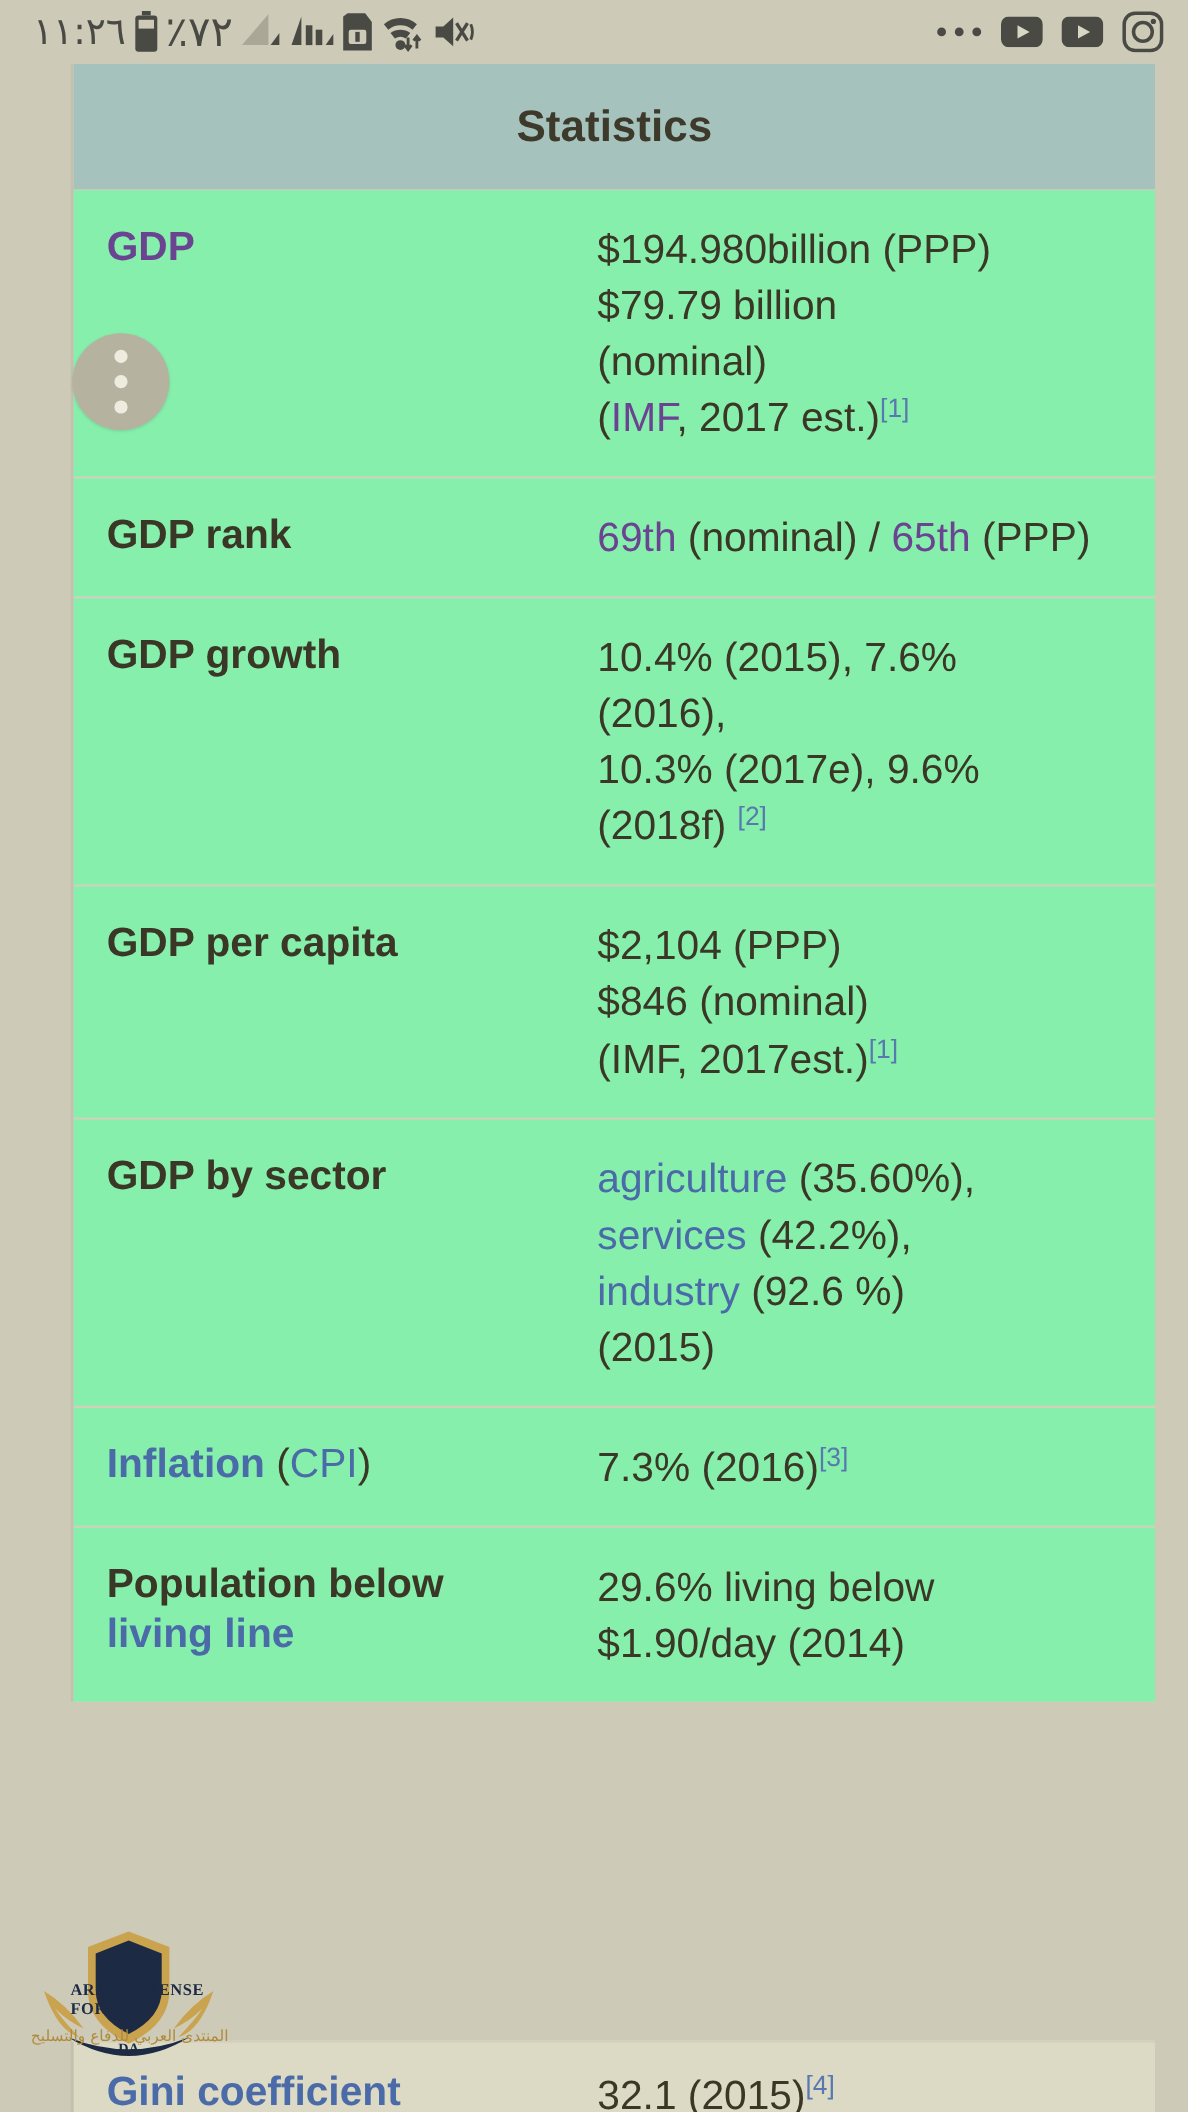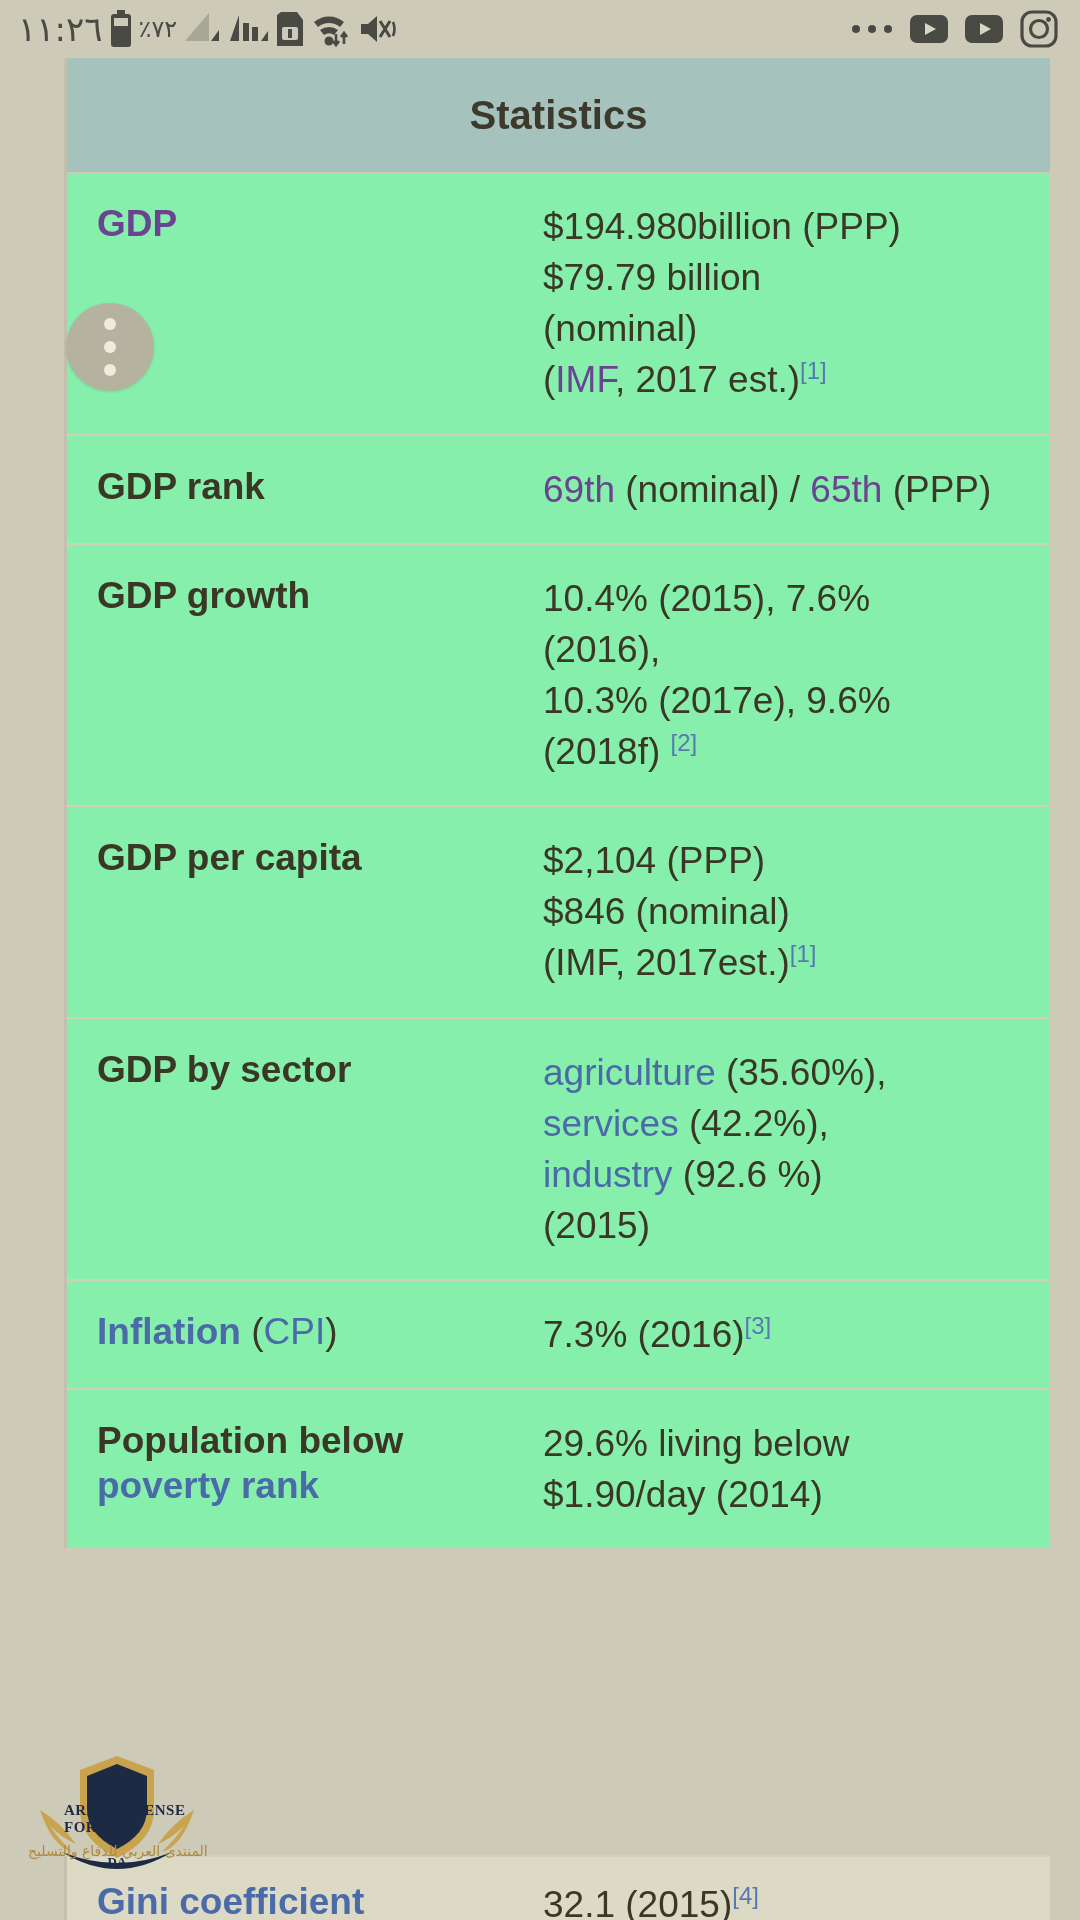--- a/index.html
+++ b/index.html
@@ -11,29 +11,29 @@
   }
 
   
   #statusbar {
     position:absolute; top:0; left:0;
     width:1080px; height:58px;
     background:#cdcab8;
     display:flex; align-items:center;
     color:#4c4c46;
   }
-  #sb-left { display:flex; align-items:center; gap:6px; padding-left:18px; }
+  #sb-left { display:flex; align-items:center; gap:6px; padding-left:30px; }
   #sb-right { display:flex; align-items:center; gap:17px; margin-left:auto; padding-right:22px; }
   .sb-time {
     font-size:34px; font-weight:400; letter-spacing:1px;
     color:#4a4a44; line-height:1;
     font-family:"DejaVu Sans", sans-serif;
   }
   .sb-pct {
-    font-size:24px; color:#4a4a44; line-height:1;
+    font-size:38px; color:#4a4a44; line-height:1;
     font-family:"DejaVu Sans", sans-serif;
   }
   .ico { display:inline-flex; align-items:center; justify-content:center; }
 
   
   #page {
     position:absolute; top:58px; left:16px;
     width:1080px; height:1862px;
     background:#cdcab8;
   }
@@ -274,21 +274,21 @@
         <span class="lnk" style="font-weight:normal;color:#3a3726">(<span class="lnk">CPI</span>)</span>
       </div>
       <div class="ib-value">
         <span>7.3% (2016)</span><span class="ref">[3]</span>
       </div>
     </div>
 
     <div class="ib-row">
       <div class="ib-label">
         <span>Population below</span><br>
-        <span class="lnk-b">poverty rank</span>
+        <span class="lnk-b">living line</span>
       </div>
       <div class="ib-value">
         <span>29.6% living below</span><br>
         <span>$1.90/day (2014)</span>
       </div>
     </div>
 
   </div>
 
   <div id="cutrow">

